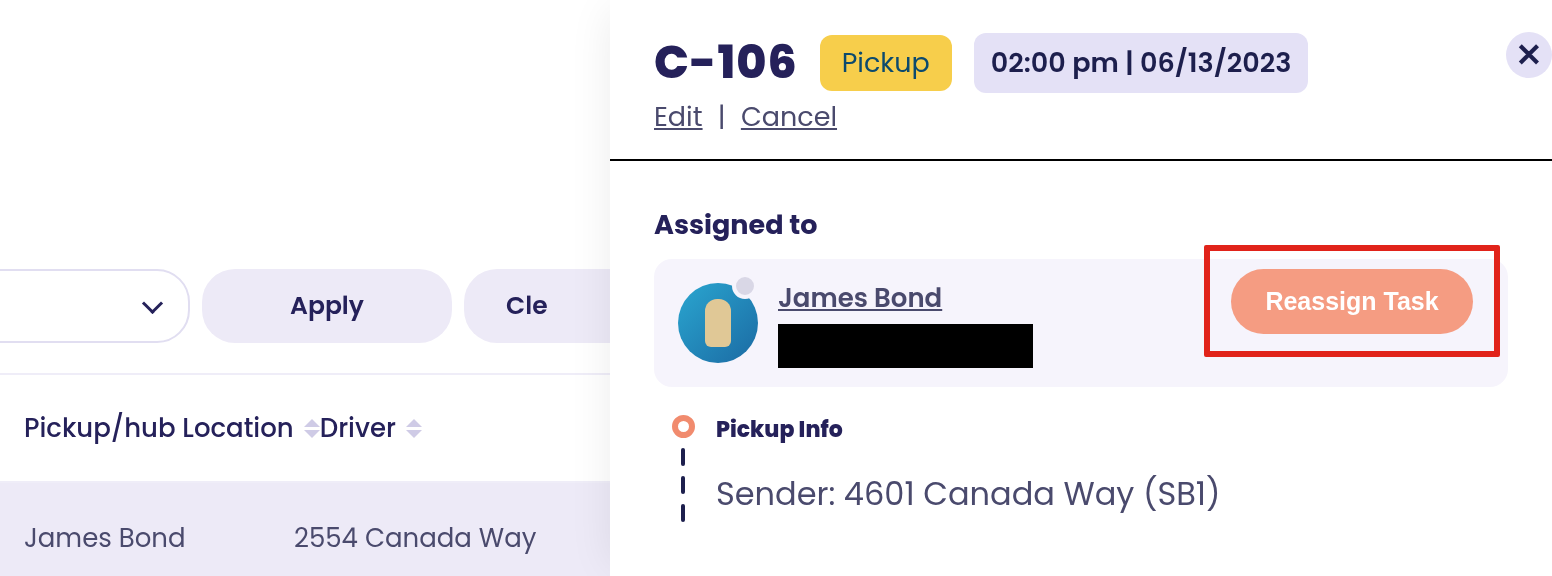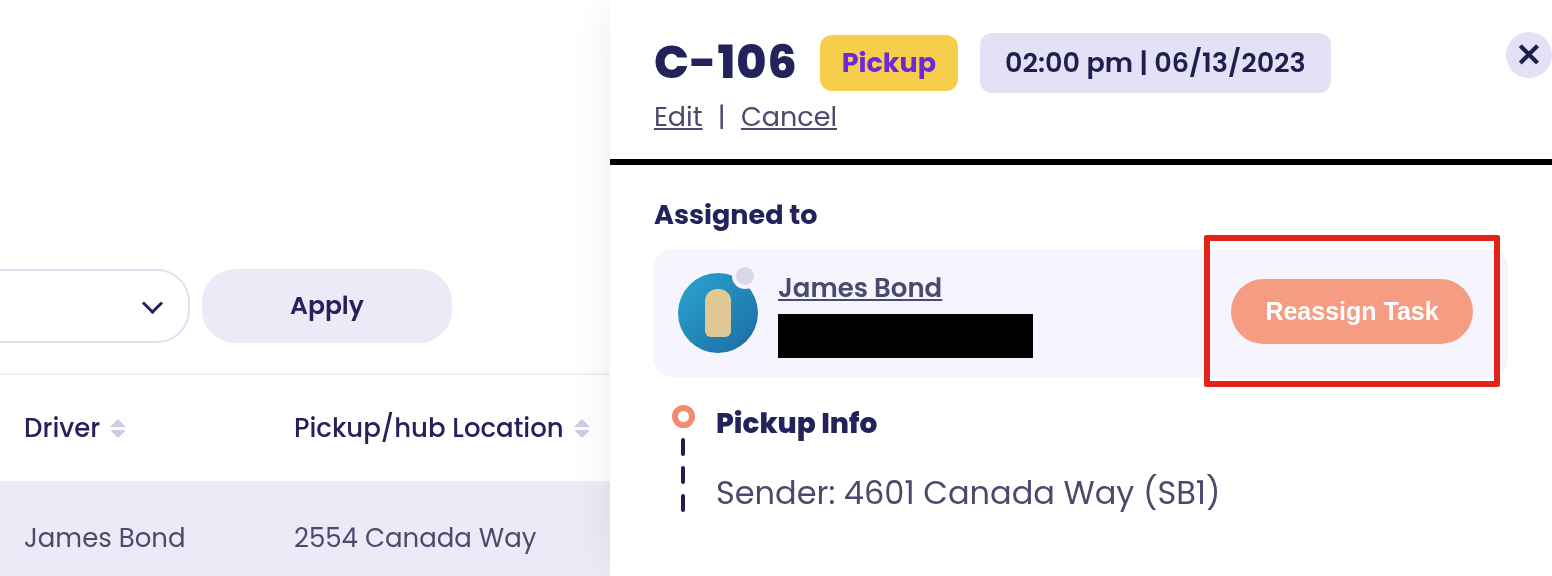--- a/index.html
+++ b/index.html
@@ -112,42 +112,42 @@
   .panel{
     position:absolute;
     top:0;left:610px;
     width:942px;height:576px;
     background:#fff;
     box-shadow:-10px 0 40px -10px rgba(0,0,0,.08);
   }
 
   .panel-header{
     padding:28px 44px 22px 44px;
-    border-bottom:6px solid #000000;
+    border-bottom:2px solid #000000;
     position:relative;
   }
   .title-row{
     display:flex;align-items:center;gap:22px;
   }
   .task-id{
     font-size:46px;font-weight:800;
     color:var(--text);
     letter-spacing:1px;
   }
   .badge-pickup{
     background:var(--yellow);
-    color:#6d28d9;
+    color:#0c4a6e;
     padding:8px 22px;
     border-radius:12px;
-    font-size:27px;font-weight:700;
+    font-size:27px;font-weight:400;
   }
   .badge-time{
     background:var(--lavender);
     color:var(--dark-indigo);
-    padding:10px 25px;
+    padding:10px 17px;
     border-radius:12px;
     font-size:27px;font-weight:600;
   }
   .close-btn{
     position:absolute;
     right:0px;top:32px;
     width:46px;height:46px;border-radius:50%;
     background:var(--lavender);
     display:flex;align-items:center;justify-content:center;
     cursor:pointer;
@@ -159,21 +159,21 @@
   .edit-row{
     font-size:27px;
     color:var(--text-soft);
   }
   .edit-row .link{text-decoration:underline;cursor:pointer;color:var(--text-soft);}
   .edit-row .sep{margin:0 8px;}
 
   .section-title{
     font-size:27px;font-weight:700;
     color:var(--text);
-    padding:30px 44px 14px 44px;
+    padding:44px 44px 14px 44px;
   }
 
   .assignee-card{
     margin:0 44px;
     background:#f6f4fc;
     border-radius:18px;
     padding:20px 24px;
     display:flex;align-items:center;
     position:relative;
     height:128px;
@@ -212,21 +212,21 @@
     background:var(--accent-orange-light);
     color:#fff;
     font-size:25px;font-weight:600;
     padding:18px 34px;
     border:none;border-radius:34px;
     cursor:pointer;
   }
   .reassign-highlight{
     position:absolute;
     right:8px;top:-14px;
-    width:296px;height:152px;
+    width:296px;height:112px;
     border:6px solid var(--red);
     display:flex;align-items:center;justify-content:center;
     border-radius:2px;
   }
 
   .pickup-block{
     margin:26px 0 0 58px;
     display:flex;
   }
   .timeline{
@@ -238,56 +238,59 @@
     background:#fff;border:6px solid var(--accent-orange);
     margin-top:2px;
   }
   .dash{
     width:4px;height:18px;background:var(--dark-indigo);
     margin-top:10px;
     border-radius:2px;
   }
   .pickup-content{padding-left:18px;}
   .pickup-title{
-    font-size:28px;font-weight:800;
+    font-size:22px;font-weight:800;
     color:var(--text);
     margin-bottom:24px;
   }
   .pickup-line{
     font-size:32px;color:var(--text-soft);
   }
 </style>
 </head>
 <body>
 
 <div class="left">
   <div class="filters-row">
     <div class="pill outline">
       <span class="chevron"></span>
     </div>
     <div class="pill solid">
       <span>Apply</span>
     </div>
+    <div class="pill clear">
+      <span>Cle</span>
+    </div>
   </div>
 
   <div class="columns-row">
+    <div class="col-header">
+      <span>Pickup/hub Location</span>
+      <span class="sort-icon">
+        <span class="tri up"></span>
+          <span class="tri down"></span>
+      </span>
+    </div>
     <div class="col-header col-driver">
       <span>Driver</span>
       <span class="sort-icon">
         <span class="tri up"></span>
           <span class="tri down"></span>
       </span>
     </div>
-    <div class="col-header">
-      <span>Pickup/hub Location</span>
-      <span class="sort-icon">
-        <span class="tri up"></span>
-          <span class="tri down"></span>
-      </span>
-    </div>
   </div>
 
   <div class="data-row">
     <div class="cell-driver">James Bond</div>
     <div class="cell-location">
       <div>2554 Canada Way</div>
     </div>
   </div>
 </div>
 

